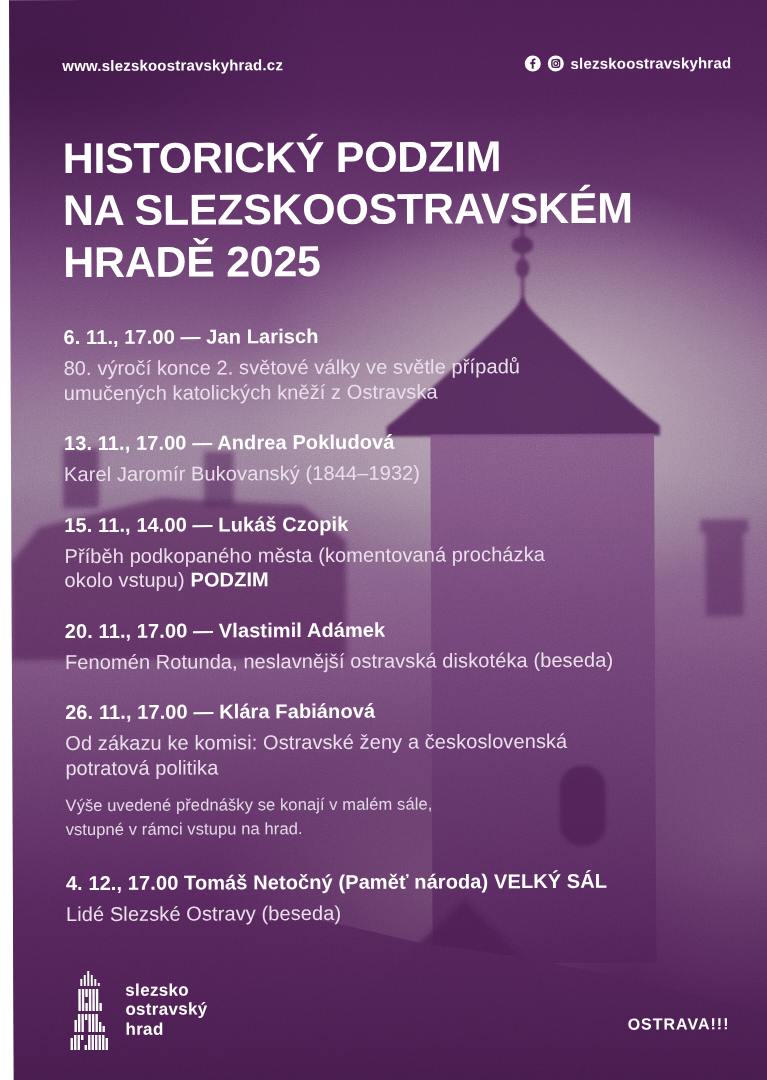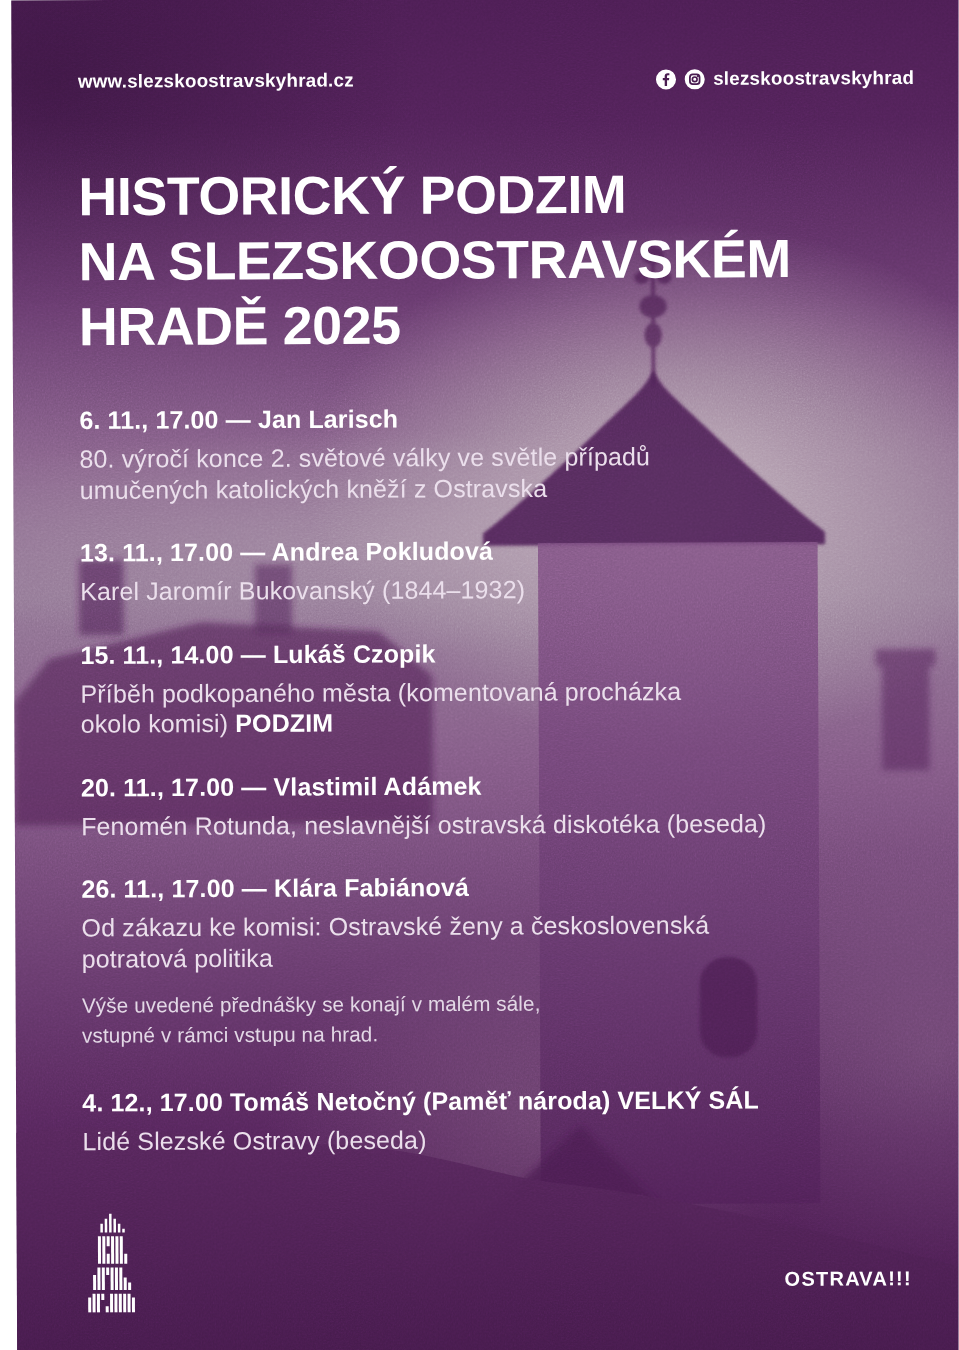--- a/index.html
+++ b/index.html
@@ -144,21 +144,21 @@
           <div class="event-heading">13. 11., 17.00 — Andrea Pokludová</div>
           <div>
               <span class="dline">Karel Jaromír Bukovanský (1844–1932)</span>
             </div>
         </div>
 
         <div class="event">
           <div class="event-heading">15. 11., 14.00 — Lukáš Czopik</div>
           <div>
               <span class="dline">Příběh podkopaného města (komentovaná procházka</span>
-              <span class="dline"><span>okolo komisi) </span><span class="bold">PODZIM</span></span>
+              <span class="dline"><span>okolo vstupu) </span><span class="bold">PODZIM</span></span>
             </div>
         </div>
 
         <div class="event">
           <div class="event-heading">20. 11., 17.00 — Vlastimil Adámek</div>
           <div>
               <span class="dline">Fenomén Rotunda, neslavnější ostravská diskotéka (beseda)</span>
             </div>
         </div>
 
@@ -219,18 +219,23 @@
         <rect x="11" y="65" width="2.4" height="15"></rect>
           <rect x="14.5" y="65" width="2.4" height="5"></rect>
         <rect x="18" y="75" width="2.4" height="5"></rect>
           <rect x="21.5" y="65" width="2.4" height="15"></rect>
         <rect x="25" y="65" width="2.4" height="15"></rect>
           <rect x="28.5" y="65" width="2.4" height="15"></rect>
         <rect x="32" y="65" width="2.4" height="15"></rect>
           <rect x="35.5" y="65" width="2.4" height="15"></rect>
         <rect x="39" y="68" width="2.4" height="12"></rect>
       </svg>
+      <div class="logo-text">
+        <div>slezsko</div>
+        <div>ostravský</div>
+        <div>hrad</div>
+      </div>
     </div>
 
     <div class="city">OSTRAVA!!!</div>
 
   </div>
 </div>
 
 </body></html>

